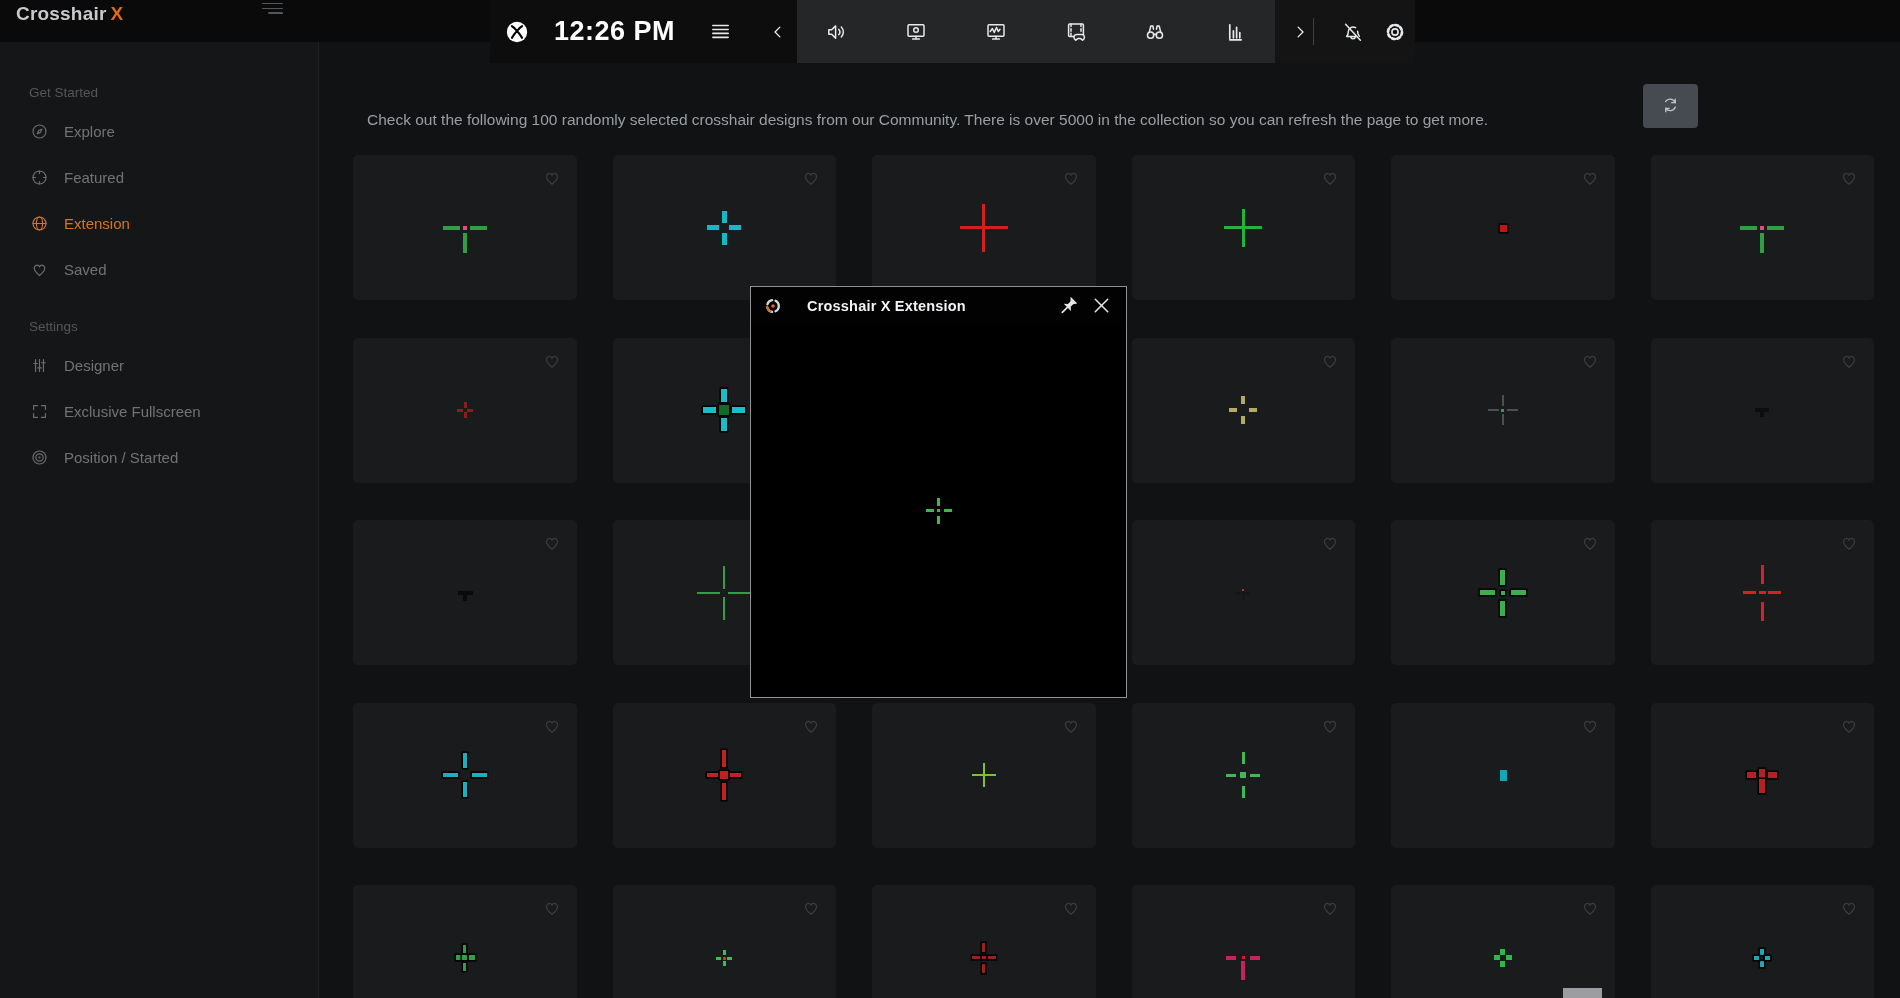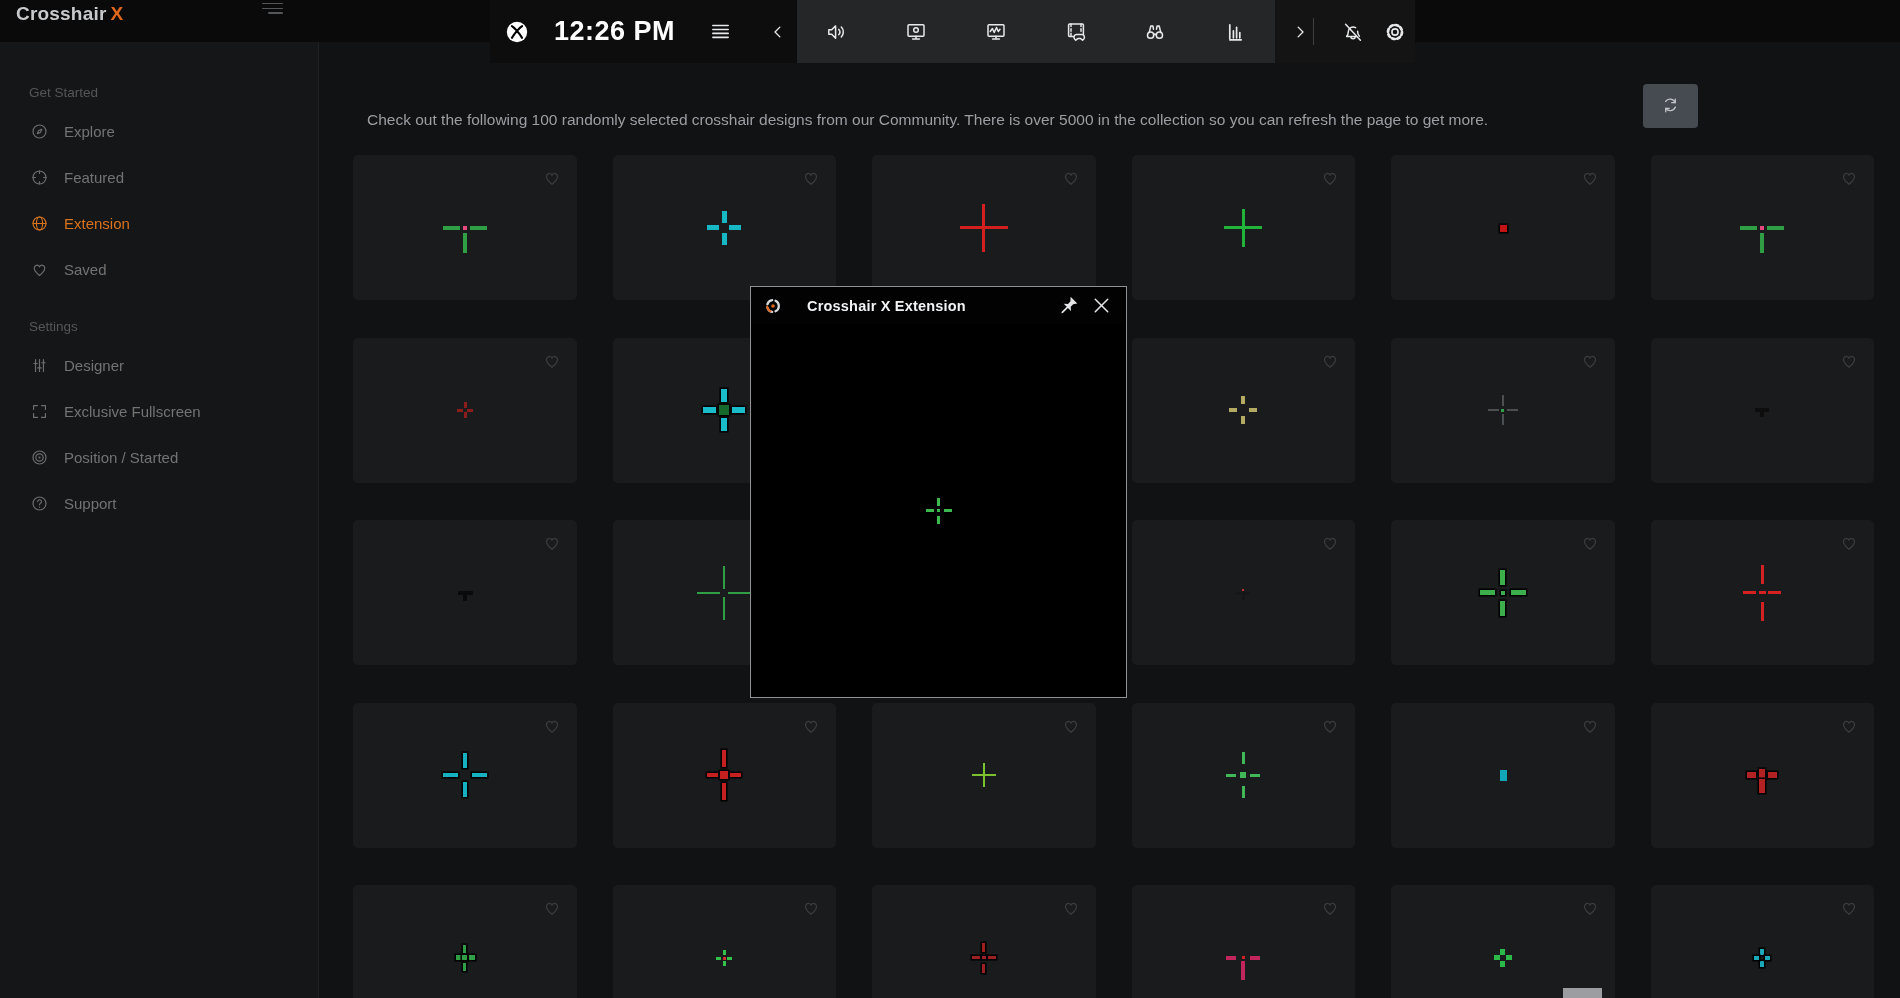--- a/index.html
+++ b/index.html
@@ -154,30 +154,20 @@
         <div class="side-item">
           <span class="side-ico">
             <svg viewBox="0 0 24 24">
               <circle cx="12" cy="12" r="8.2"></circle>
               <circle cx="12" cy="12" r="4.6"></circle>
               <circle cx="12" cy="12" r="1.4" fill="currentColor" stroke="none"></circle>
             </svg>
           </span>
           <span class="side-txt">Position / Started</span>
         </div>
-        <div class="side-item">
-          <span class="side-ico">
-            <svg viewBox="0 0 24 24">
-              <circle cx="12" cy="12" r="8.2"></circle>
-              <path d="M9.7 9.6a2.4 2.4 0 1 1 3.3 2.3c-.8.4-1 .9-1 1.8"></path>
-              <path d="M12 16.4v.2"></path>
-            </svg>
-          </span>
-          <span class="side-txt">Support</span>
-        </div>
       </nav>
   </aside>
 
   <main class="content">
     <div class="desc-row">
       <p class="desc-text">Check out the following 100 randomly selected crosshair designs from our Community. There is over 5000 in the collection so you can refresh the page to get more.</p>
       <button class="refresh-btn">
         <span class="rf-ico">
             <svg viewBox="0 0 24 24">
               <path d="M17.4 4.8v4h-4M6.6 19.2v-4h4"></path>

